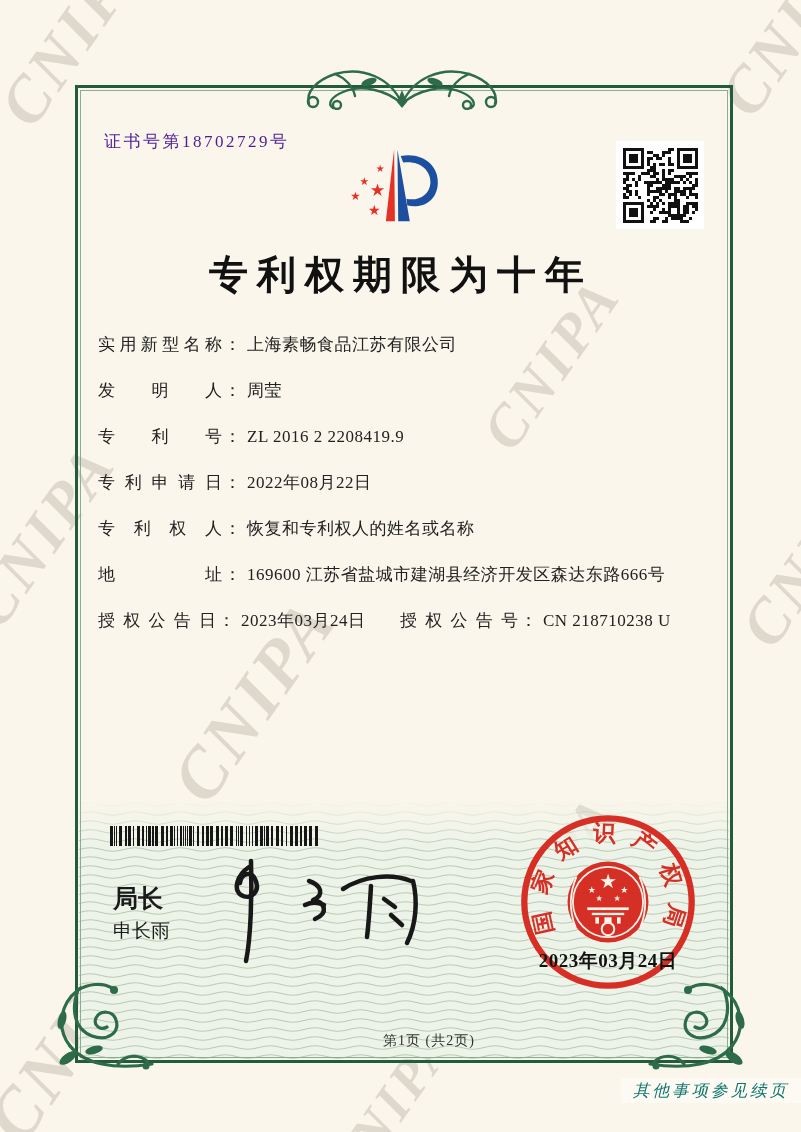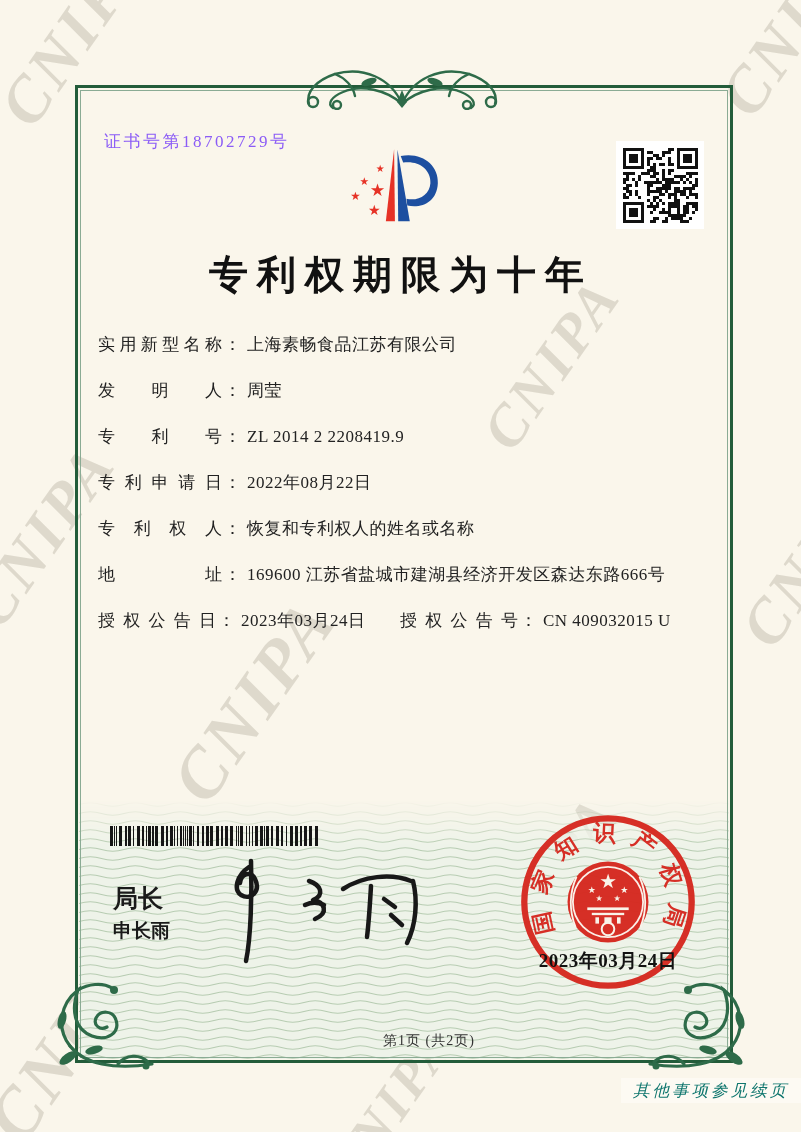--- a/index.html
+++ b/index.html
@@ -20,21 +20,21 @@
     pointer-events:none;
   }
   
   .frame{position:absolute;left:75px;top:85px;width:652px;height:972px;border:3px solid #235c3a;}
   .frame-inner{position:absolute;left:2px;top:2px;right:2px;bottom:2px;border:1px solid #8aab94;}
   
   .waves{position:absolute;left:79px;top:800px;
     -webkit-mask-image:linear-gradient(transparent,black 45px);
     mask-image:linear-gradient(transparent,black 45px);}
   
-  .cert-no{position:absolute;left:104px;top:130px;font-size:17px;letter-spacing:2.5px;color:#8b5cf6;}
+  .cert-no{position:absolute;left:104px;top:130px;font-size:17px;letter-spacing:2.5px;color:#4c1d95;}
   .logo{position:absolute;left:338px;top:133px;}
   .qr{position:absolute;left:616px;top:141px;background:#fff;}
   .title{
     position:absolute;left:75px;top:248px;width:652px;text-align:center;
     font-size:39px;font-weight:700;letter-spacing:9px;color:#111;
   }
   
   .row{position:absolute;left:98px;font-size:17px;white-space:nowrap;color:#222;}
   .flabel{display:inline-flex;justify-content:space-between;width:124px;vertical-align:bottom;}
   .flabel.w5{width:118px;}
@@ -45,21 +45,21 @@
   .body-text{
     position:absolute;left:98px;top:644px;width:616px;
     font-size:16px;line-height:21.5px;letter-spacing:1.6px;
     font-style:italic;color:#222;
   }
   .body-text p{margin:0 0 10px 0;text-indent:2em;}
   
   .barcode{position:absolute;left:110px;top:826px;}
   
   .sig-title{position:absolute;left:113px;top:882px;font-family:Liberation Serif, serif;font-weight:600;font-size:25px;color:#1a1a1a;}
-  .sig-name{position:absolute;left:113px;top:918px;font-family:"Liberation Sans","DejaVu Sans",sans-serif;font-weight:700;font-size:19px;color:#1a1a1a;}
+  .sig-name{position:absolute;left:113px;top:918px;font-family:"Liberation Sans","DejaVu Sans",sans-serif;font-weight:400;font-size:19px;color:#1a1a1a;}
   .sig-hand{position:absolute;left:205px;top:853px;}
   
   .seal{position:absolute;left:518px;top:812px;}
   .seal-date{position:absolute;left:518px;top:948px;width:180px;text-align:center;
     font-size:19px;font-weight:700;color:#121212;letter-spacing:0.5px;}
   
   .page-num{position:absolute;left:75px;top:1032px;width:652px;text-align:center;font-size:14px;color:#333;letter-spacing:1px;padding-left:28px;}
   .next-note{position:absolute;left:0;top:1080px;width:801px;text-align:right;
     font-size:16.5px;font-style:italic;letter-spacing:3px;color:#0f766e;}
   .next-note span{background:rgba(255,254,248,0.6);padding:3px 12px;}
@@ -406,21 +406,21 @@
         <span>发</span>
         <span>明</span>
         <span>人</span>
       </span><span class="colon">：</span><span class="fvalue">周莹</span>
   </div>
   <div class="row" style="top:425px">
     <span class="flabel">
         <span>专</span>
         <span>利</span>
         <span>号</span>
-      </span><span class="colon">：</span><span class="fvalue">ZL 2014 2 2208419.9</span>
+      </span><span class="colon">：</span><span class="fvalue">ZL 2016 2 2208419.9</span>
   </div>
   <div class="row" style="top:471px">
     <span class="flabel">
         <span>专</span>
         <span>利</span>
         <span>申</span>
         <span>请</span>
         <span>日</span>
       </span><span class="colon">：</span><span class="fvalue">2022年08月22日</span>
   </div>
@@ -446,21 +446,21 @@
         <span>告</span>
         <span>日</span>
       </span><span class="colon">：</span><span class="fvalue">2023年03月24日</span>
     <span class="grant2">
       <span class="flabel w5">
           <span>授</span>
           <span>权</span>
           <span>公</span>
           <span>告</span>
           <span>号</span>
-        </span><span class="colon">：</span><span class="fvalue">CN 409032015 U</span>
+        </span><span class="colon">：</span><span class="fvalue">CN 218710238 U</span>
     </span>
   </div>
 
 
   <svg class="barcode" width="212" height="20" viewBox="0 0 212 20">
     <g id="bc">
         <rect x="0" y="0" width="3" height="20" fill="#161616"></rect>
         <rect x="4" y="0" width="1" height="20" fill="#161616"></rect>
         <rect x="6" y="0" width="1" height="20" fill="#161616"></rect>
         <rect x="9" y="0" width="3" height="20" fill="#161616"></rect>

